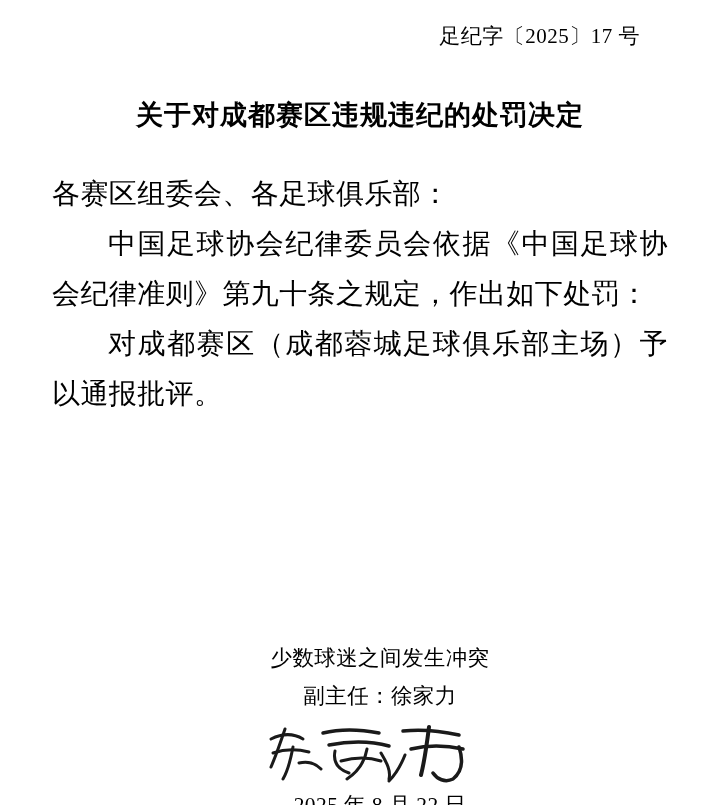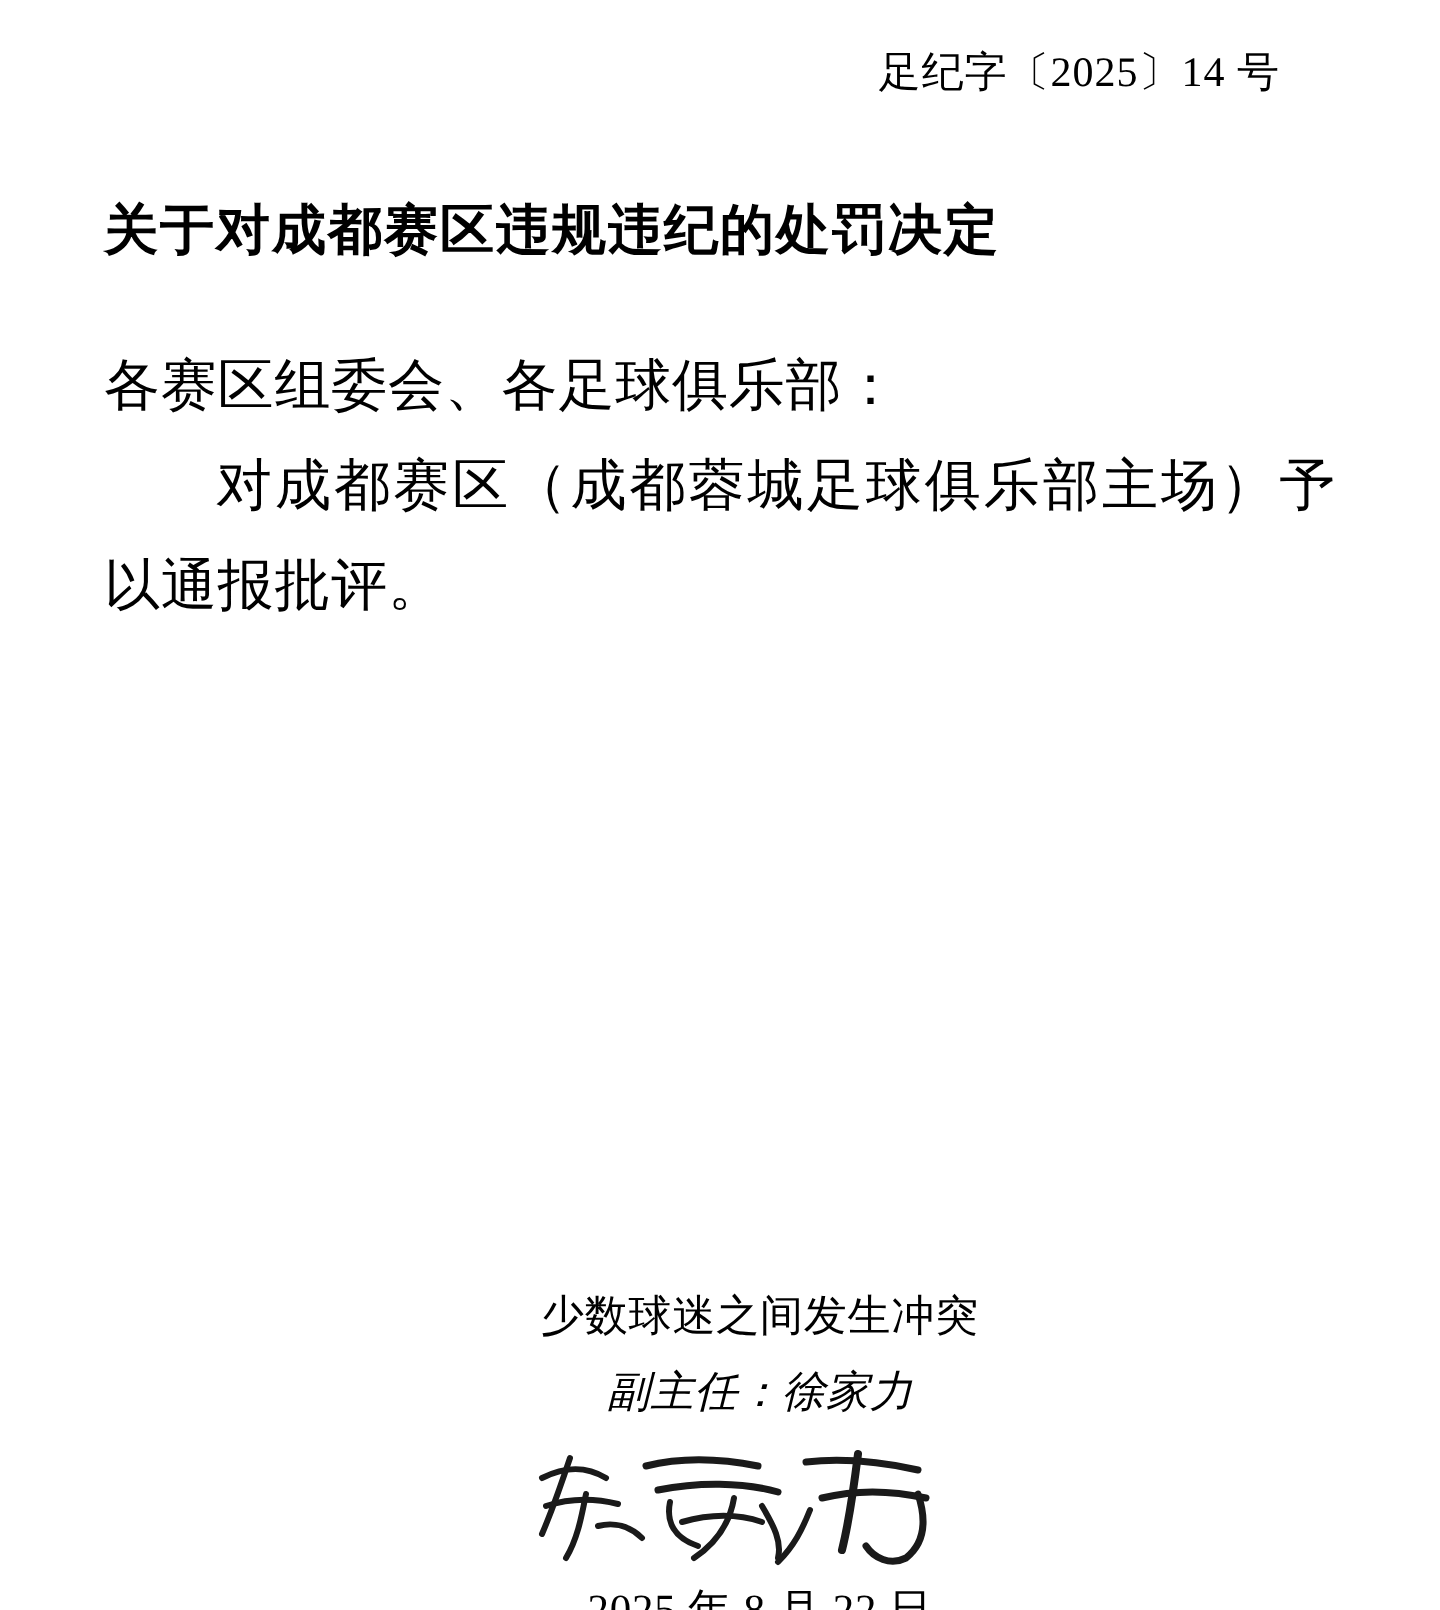--- a/index.html
+++ b/index.html
@@ -23,20 +23,21 @@
   }
   .doc-number {
     text-align: right;
     font-size: 21px;
     letter-spacing: 0.5px;
     margin-top: 22px;
     padding-right: 28px;
     line-height: 1.4;
   }
   .doc-title {
+    text-align: center;
     font-size: 27px;
     font-weight: bold;
     letter-spacing: 1px;
     margin-top: 46px;
     line-height: 1.4;
   }
   .body-block {
     margin-top: 34px;
     font-size: 28px;
     line-height: 1.78;
@@ -58,21 +59,20 @@
     text-align: center;
     font-size: 21.5px;
     line-height: 1.75;
     letter-spacing: 0.4px;
   }
   .sig-org {
     padding-left: 40px;
   }
   .sig-role {
     padding-left: 40px;
-    font-style: italic;
   }
   .sig-handwriting {
     position: relative;
     height: 66px;
     margin-top: 4px;
   }
   .sig-handwriting svg {
     position: absolute;
     left: 50%;
     top: 0;
@@ -81,26 +81,27 @@
   .sig-date {
     padding-left: 40px;
     margin-top: 2px;
   }
 </style>
 </head>
 <body>
 
 <div class="page">
 
-  <div class="doc-number">足纪字〔2025〕14 号</div>
+  <div class="doc-number">足纪字〔2025〕17 号</div>
 
   <h1 class="doc-title">关于对成都赛区违规违纪的处罚决定</h1>
 
   <div class="body-block">
     <p class="para">各赛区组委会、各足球俱乐部：</p>
+    <p class="para indent">中国足球协会纪律委员会依据《中国足球协会纪律准则》第九十条之规定，作出如下处罚：</p>
     <p class="para indent">对成都赛区（成都蓉城足球俱乐部主场）予以通报批评。</p>
   </div>
 
   <div class="signature-block">
     <div class="sig-org">少数球迷之间发生冲突</div>
     <div class="sig-role">副主任：徐家力</div>
 
     <div class="sig-handwriting">
       <svg width="230" height="66" viewBox="0 0 230 66" fill="none" xmlns="http://www.w3.org/2000/svg">
         <g stroke="#1a1a1a" stroke-linecap="round" stroke-linejoin="round" fill="none">

